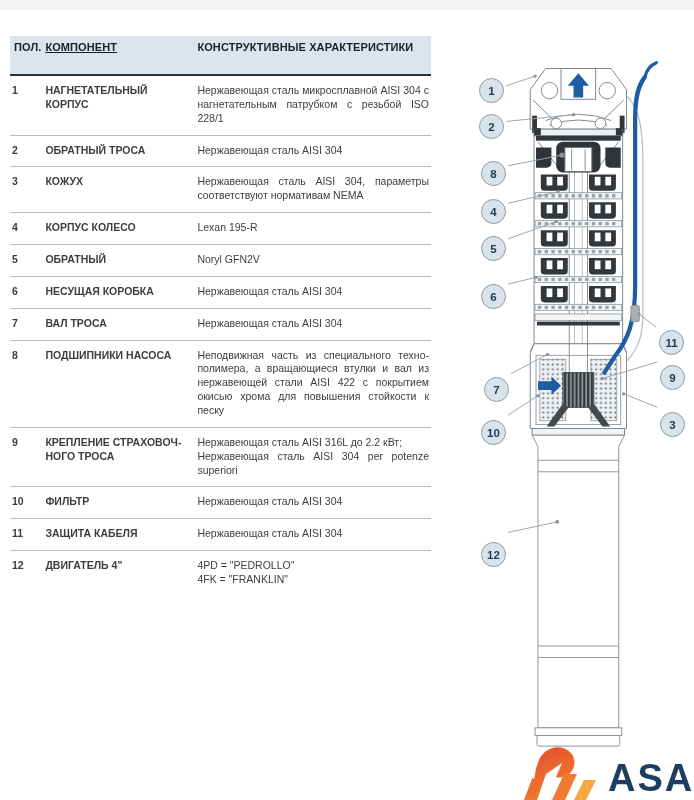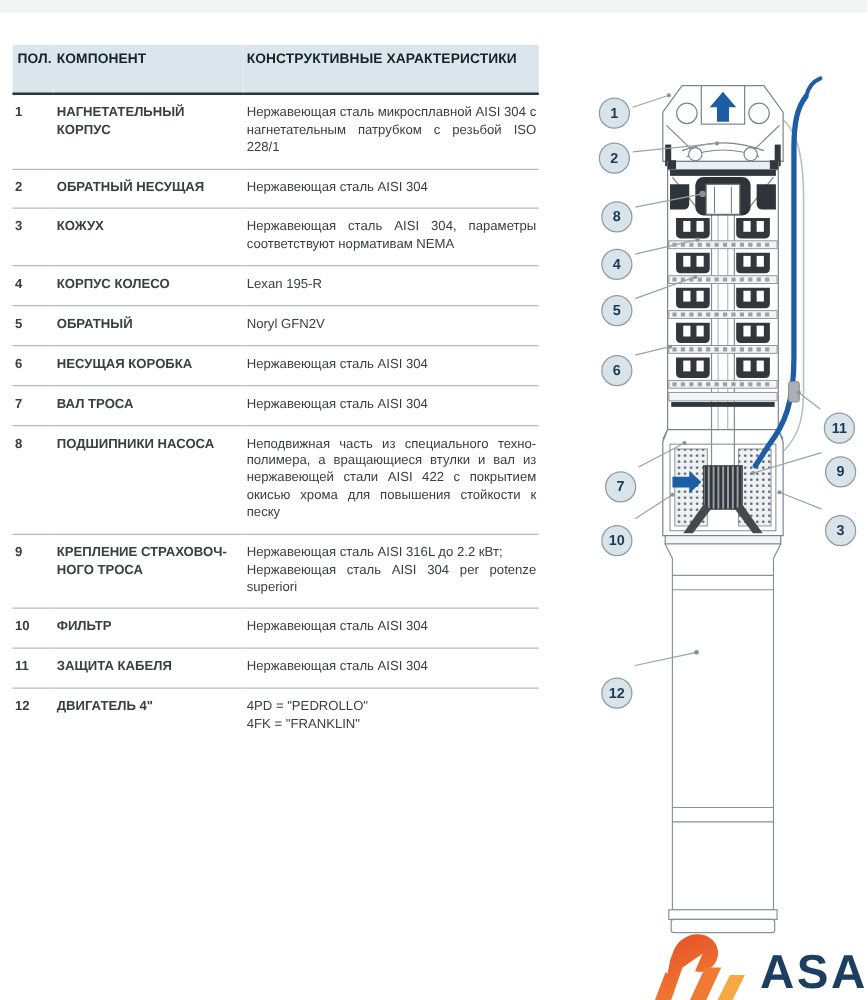--- a/index.html
+++ b/index.html
@@ -13,21 +13,21 @@
 
   
   .doc { position:absolute; left:10px; top:36px; width:421px; }
   table.spec { width:100%; border-collapse:collapse; }
   table.spec thead th {
     background:#dbe6ec; color:#15222c; font-size:11px; font-weight:bold;
     text-align:left; padding:5px 2px 21px 2px; border-bottom:2px solid #28333b;
     letter-spacing:0.1px;
   }
   table.spec th.h-pos { width:30px; padding-left:4px; }
-  table.spec th.h-name { width:152px; }
+  table.spec th.h-name { width:152px;text-decoration:underline; }
   table.spec td {
     vertical-align:top; border-bottom:1px solid #b6bdc2;
     padding:8px 2px 9px 2px; font-size:10.5px; line-height:1.32; color:#3b3e41;
   }
   table.spec tr:last-child td { border-bottom:none; }
   td.pos { font-weight:bold; color:#17191b; padding-left:6px; font-size:10.5px; }
   td.name { font-weight:bold; color:#17191b; font-size:10.3px; white-space:pre-line; padding-right:8px; }
   td.desc { text-align:justify; text-align-last:left; white-space:pre-line; }
 
   
@@ -62,21 +62,21 @@
       </tr>
     </thead>
     <tbody>
       <tr>
         <td class="pos">1</td>
         <td class="name">НАГНЕТАТЕЛЬНЫЙ КОРПУС</td>
         <td class="desc">Нержавеющая сталь микросплавной AISI 304 с нагнетательным патрубком с резьбой ISO 228/1</td>
       </tr>
       <tr>
         <td class="pos">2</td>
-        <td class="name">ОБРАТНЫЙ НЕСУЩАЯ</td>
+        <td class="name">ОБРАТНЫЙ ТРОСА</td>
         <td class="desc">Нержавеющая сталь AISI 304</td>
       </tr>
       <tr>
         <td class="pos">3</td>
         <td class="name">КОЖУХ</td>
         <td class="desc">Нержавеющая сталь AISI 304, параметры соответствуют нормативам NEMA</td>
       </tr>
       <tr>
         <td class="pos">4</td>
         <td class="name">КОРПУС КОЛЕСО</td>

